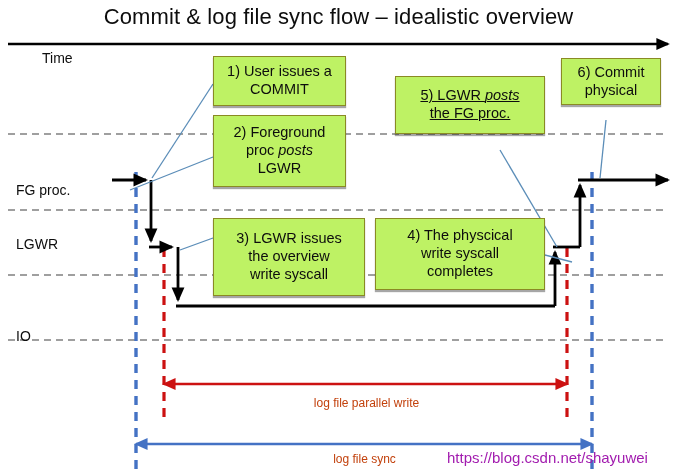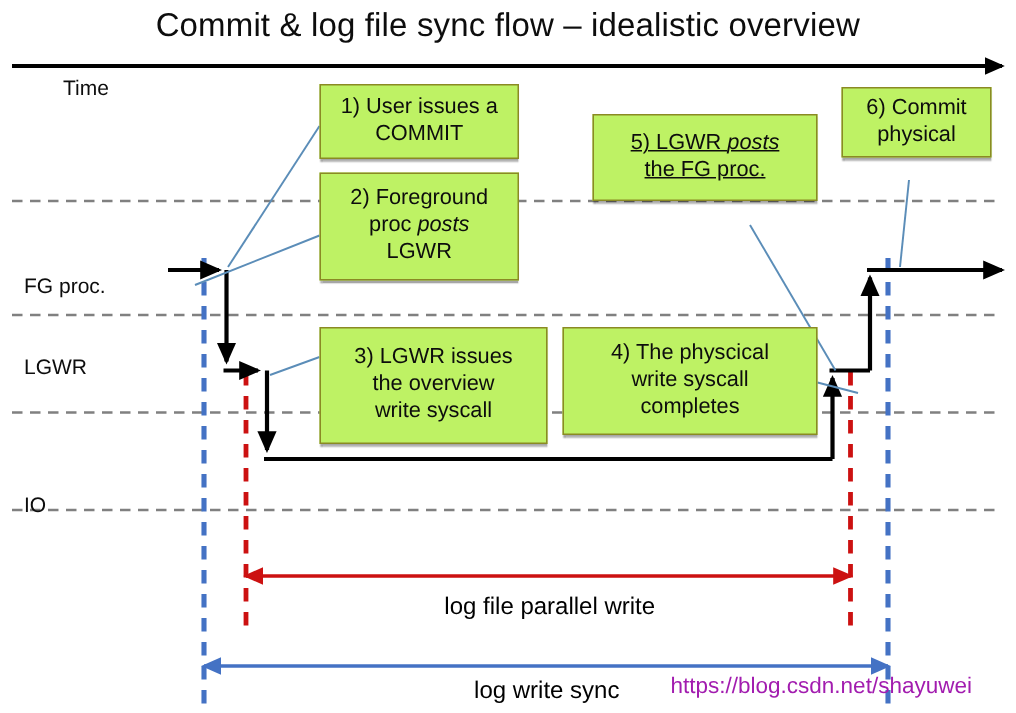--- a/index.html
+++ b/index.html
@@ -74,22 +74,22 @@
   #box-1 { left: 213px; top: 56px;  width: 133px; height: 50px; }
   #box-2 { left: 213px; top: 115px; width: 133px; height: 72px; }
   #box-3 { left: 213px; top: 218px; width: 152px; height: 78px; }
   #box-4 { left: 375px; top: 218px; width: 170px; height: 72px; }
   #box-5 { left: 395px; top: 76px;  width: 150px; height: 58px; text-decoration: underline; }
   #box-6 { left: 561px; top: 58px;  width: 100px; height: 47px; }
 
   
   .measure-caption {
     position: absolute;
-    font-size: 16px;
-    color: #000000;
+    font-size: 12px;
+    color: #c2410c;
     white-space: nowrap;
     text-align: center;
   }
   #cap-parallel-write { left: 163px; top: 396px; width: 407px; }
   #cap-log-file-sync  { left: 136px; top: 452px; width: 457px; }
 
   
   .watermark {
     position: absolute;
     left: 447px;
@@ -217,17 +217,17 @@
       </div>
     </div>
   <div class="callout" id="box-6">
       <div>
         <div>6) Commit</div>
         <div>physical</div>
       </div>
     </div>
 
   <div class="measure-caption" id="cap-parallel-write">log file parallel write</div>
-  <div class="measure-caption" id="cap-log-file-sync">log write sync</div>
+  <div class="measure-caption" id="cap-log-file-sync">log file sync</div>
 
   <div class="watermark">https://blog.csdn.net/shayuwei</div>
 
 </div>
 
 </body></html>

